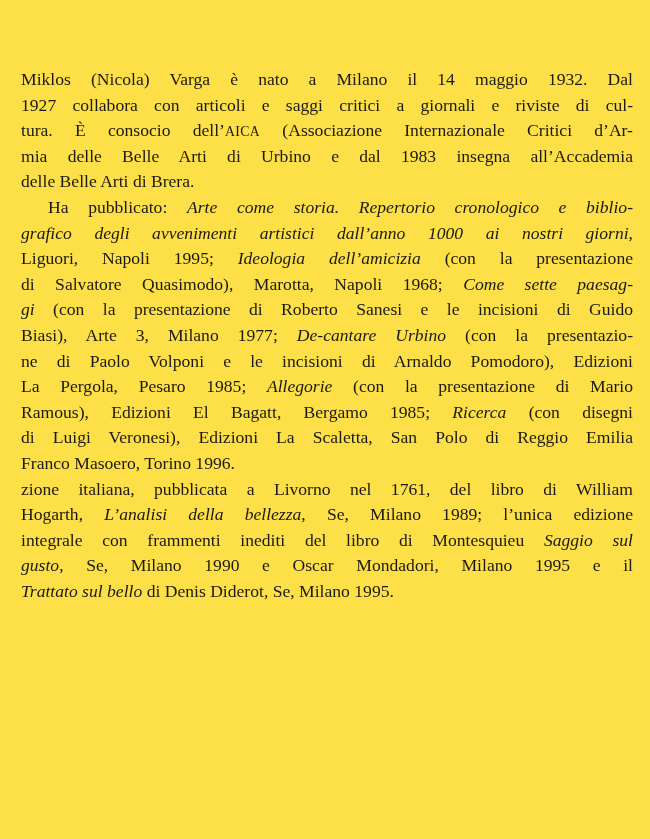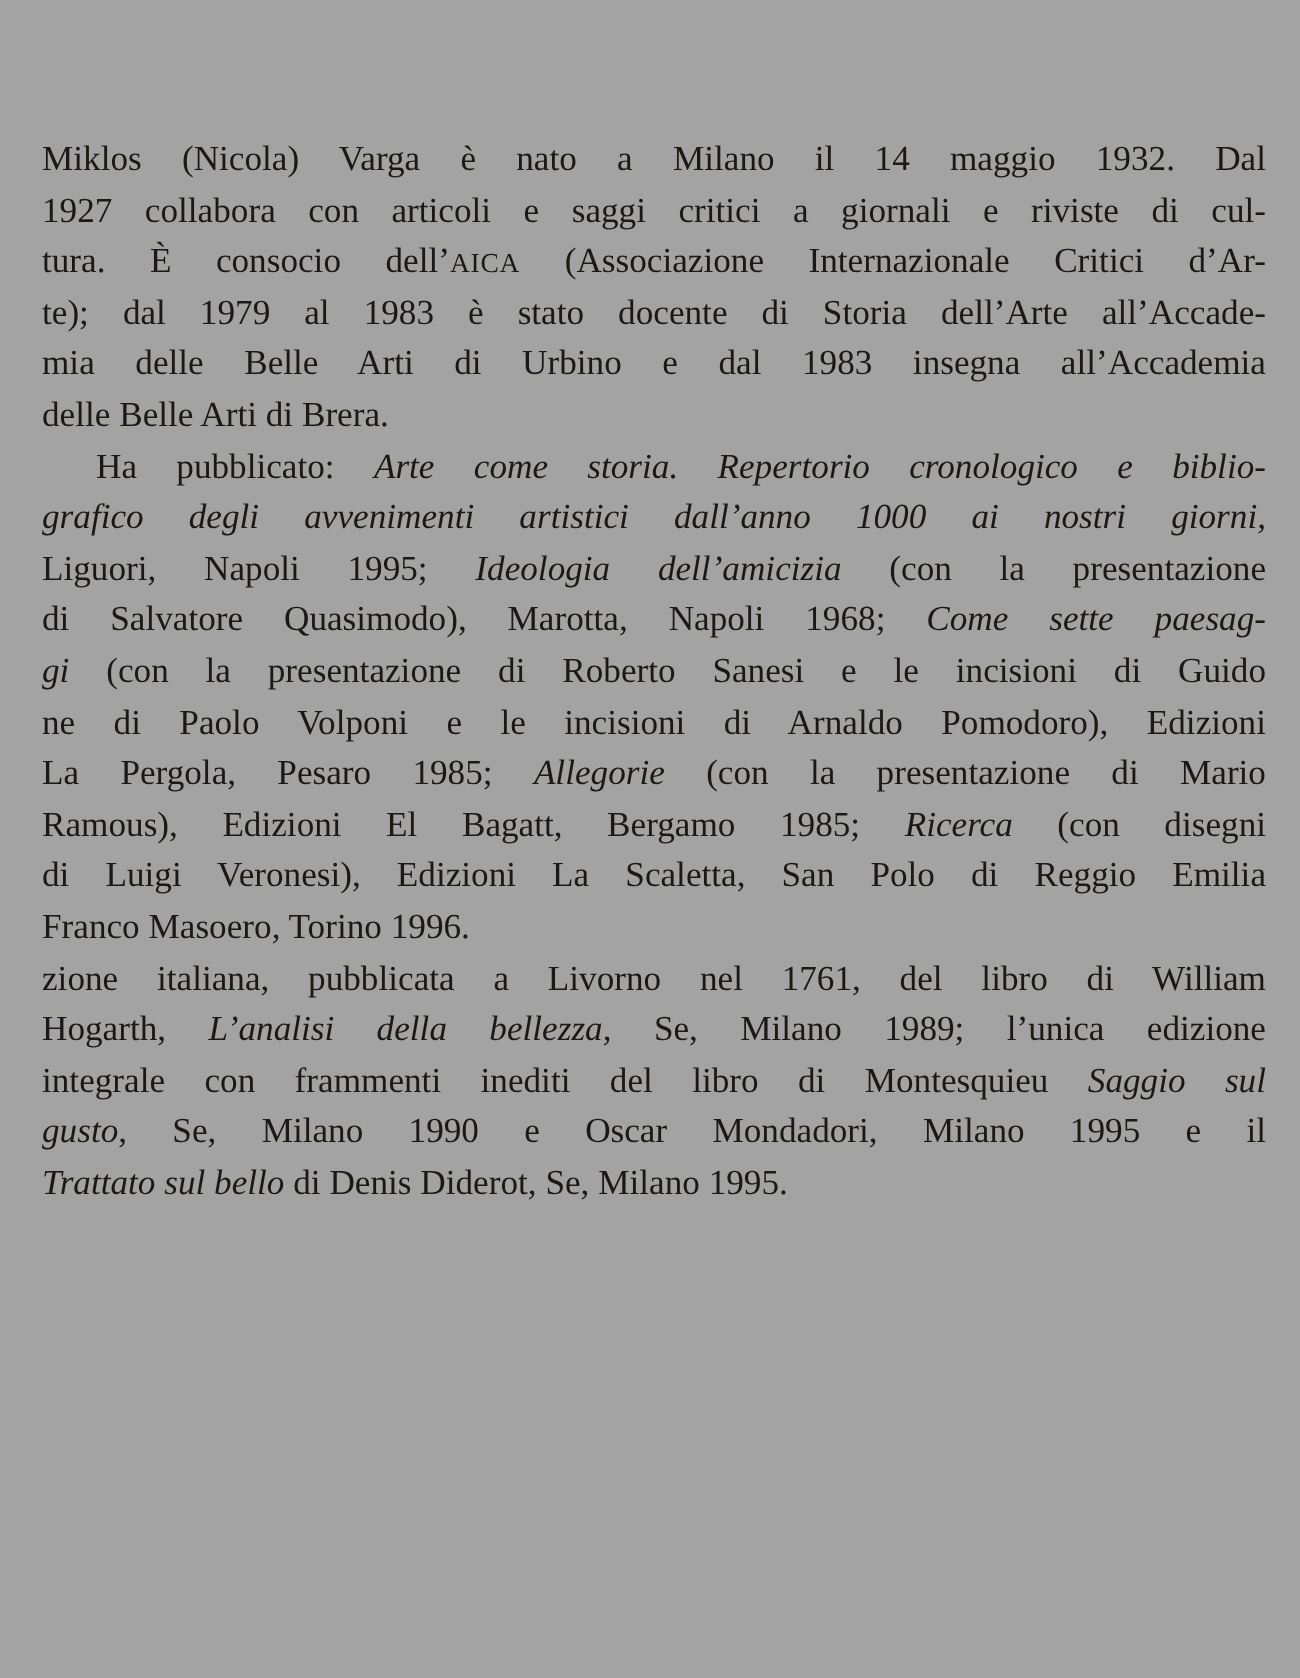--- a/index.html
+++ b/index.html
@@ -51,36 +51,36 @@
     font-style: italic;
   }
   .seg-sc {
     font-size: 0.78em;
     letter-spacing: 0.4px;
   }
 </style>
 </head>
 <body>
 
-<div class="page" style="background: #a3a3a3;">
+<div class="page" style="background: #fde047;">
   <div class="text-block" style="color: rgb(28, 25, 20);">
       <div class="paragraph">
         <div class="text-line"><span class="">Miklos (Nicola) Varga è nato a Milano il 14 maggio 1932. Dal</span></div>
         <div class="text-line"><span class="">1927 collabora con articoli e saggi critici a giornali e riviste di cul-</span></div>
         <div class="text-line"><span class="">tura. È consocio dell’</span><span class="seg-sc">AICA</span><span class=""> (Associazione Internazionale Critici d’Ar-</span></div>
-        <div class="text-line"><span class="">te); dal 1979 al 1983 è stato docente di Storia dell’Arte all’Accade-</span></div>
         <div class="text-line"><span class="">mia delle Belle Arti di Urbino e dal 1983 insegna all’Accademia</span></div>
         <div class="text-line last"><span class="">delle Belle Arti di Brera.</span></div>
       </div>
       <div class="paragraph">
         <div class="text-line indent"><span class="">Ha pubblicato: </span><span class="seg-it ">Arte come storia. Repertorio cronologico e biblio-</span></div>
         <div class="text-line"><span class="seg-it ">grafico degli avvenimenti artistici dall’anno 1000 ai nostri giorni,</span></div>
         <div class="text-line"><span class="">Liguori, Napoli 1995; </span><span class="seg-it ">Ideologia dell’amicizia</span><span class=""> (con la presentazione</span></div>
         <div class="text-line"><span class="">di Salvatore Quasimodo), Marotta, Napoli 1968; </span><span class="seg-it ">Come sette paesag-</span></div>
         <div class="text-line"><span class="seg-it ">gi</span><span class=""> (con la presentazione di Roberto Sanesi e le incisioni di Guido</span></div>
+        <div class="text-line"><span class="">Biasi), Arte 3, Milano 1977; </span><span class="seg-it ">De-cantare Urbino</span><span class=""> (con la presentazio-</span></div>
         <div class="text-line"><span class="">ne di Paolo Volponi e le incisioni di Arnaldo Pomodoro), Edizioni</span></div>
         <div class="text-line"><span class="">La Pergola, Pesaro 1985; </span><span class="seg-it ">Allegorie</span><span class=""> (con la presentazione di Mario</span></div>
         <div class="text-line"><span class="">Ramous), Edizioni El Bagatt, Bergamo 1985; </span><span class="seg-it ">Ricerca</span><span class=""> (con disegni</span></div>
         <div class="text-line"><span class="">di Luigi Veronesi), Edizioni La Scaletta, San Polo di Reggio Emilia</span></div>
         <div class="text-line last"><span class="">Franco Masoero, Torino 1996.</span></div>
       </div>
       <div class="paragraph">
         <div class="text-line"><span class="">zione italiana, pubblicata a Livorno nel 1761, del libro di William</span></div>
         <div class="text-line"><span class="">Hogarth, </span><span class="seg-it ">L’analisi della bellezza</span><span class="">, Se, Milano 1989; l’unica edizione</span></div>
         <div class="text-line"><span class="">integrale con frammenti inediti del libro di Montesquieu </span><span class="seg-it ">Saggio sul</span></div>

